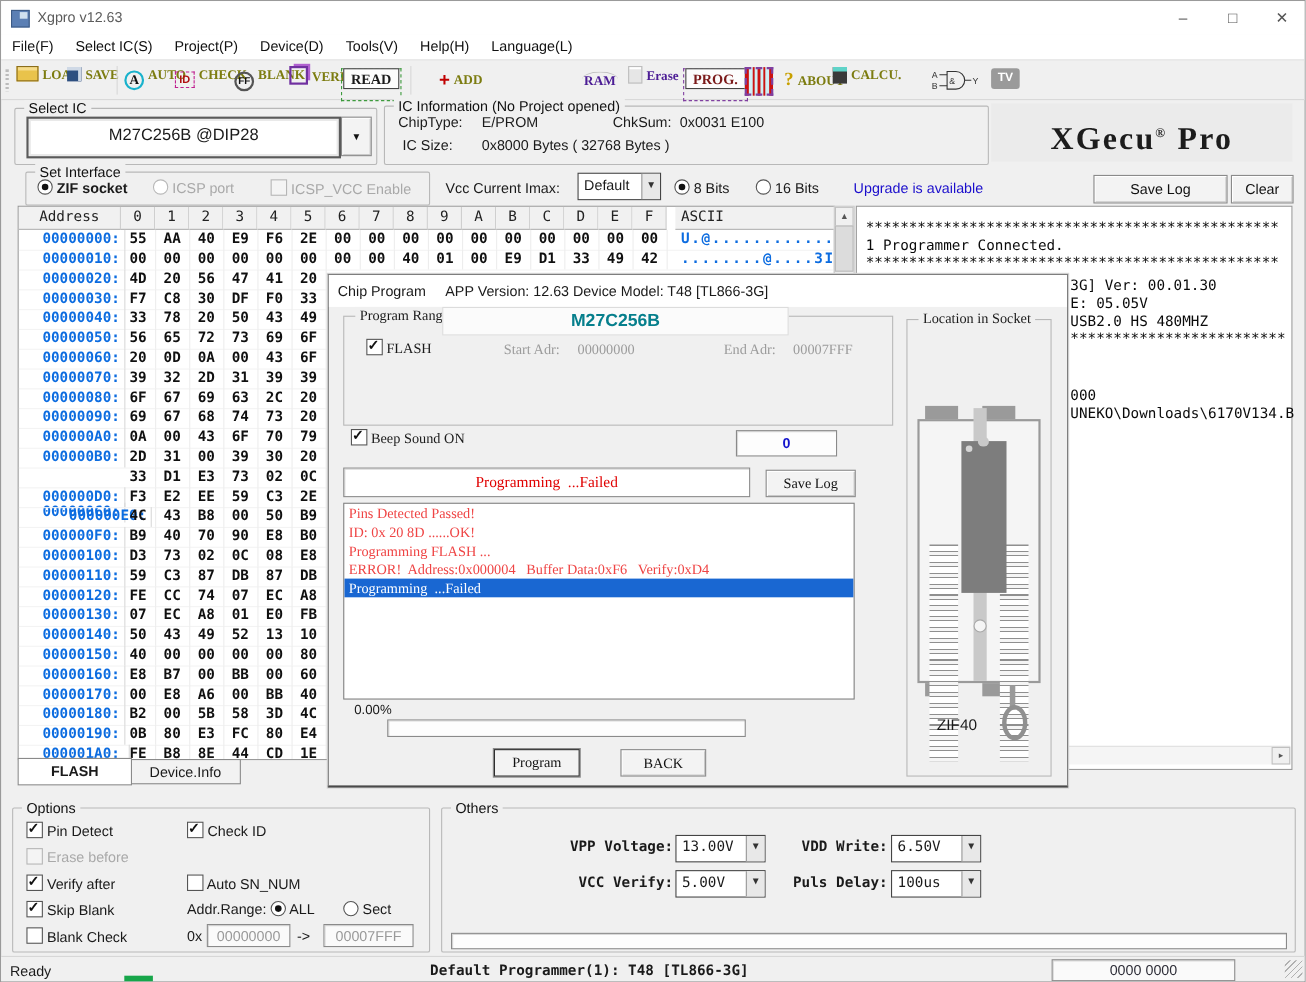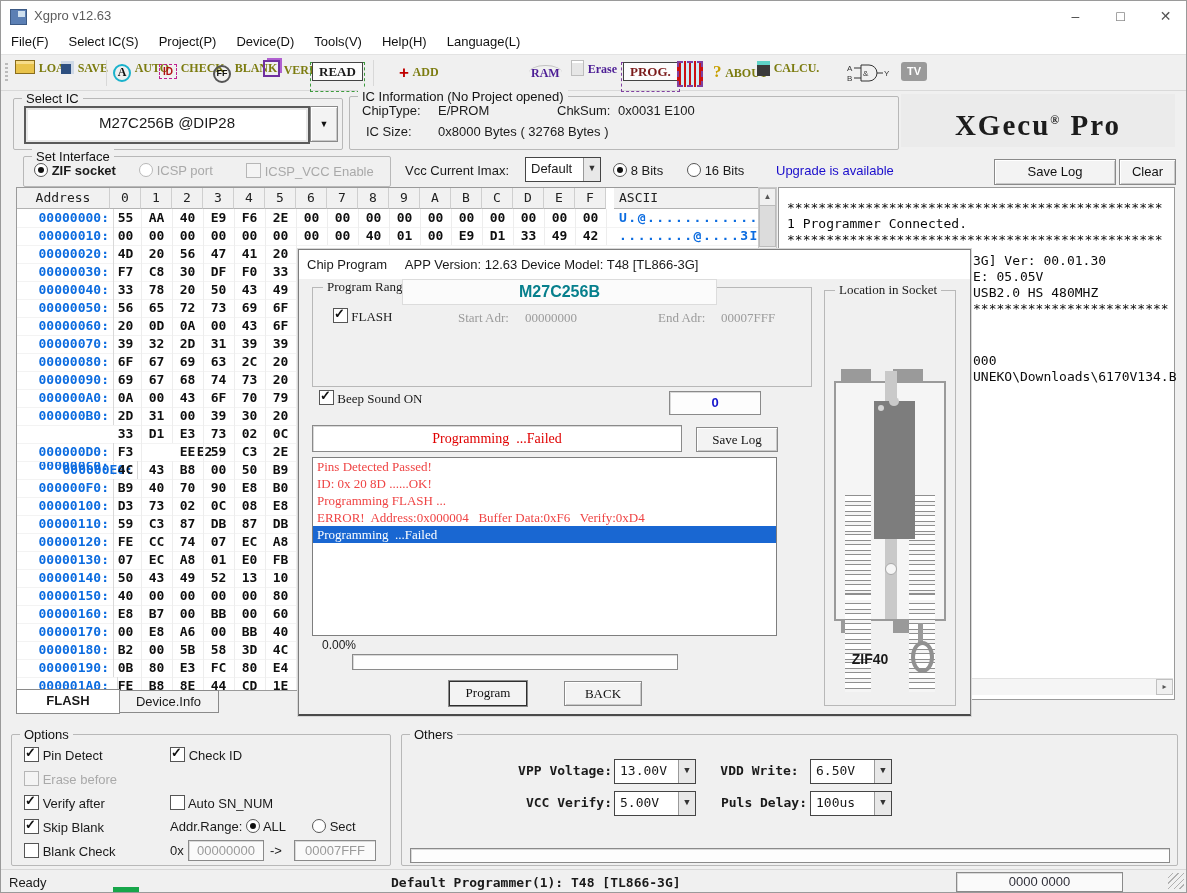--- a/index.html
+++ b/index.html
@@ -370,21 +370,21 @@
         <div class="hbyte" style="left: 93px;">33</div>
         <div class="hbyte" style="left: 124px;">D1</div>
         <div class="hbyte" style="left: 155px;">E3</div>
         <div class="hbyte" style="left: 186px;">73</div>
         <div class="hbyte" style="left: 217px;">02</div>
         <div class="hbyte" style="left: 248px;">0C</div>
       </div>
       <div class="hexrow" style="top: 255px;">
         <div class="haddr" style="padding-right: 4px;">000000D0:</div>
         <div class="hbyte" style="left: 93px;">F3</div>
-        <div class="hbyte" style="left: 124px; padding-left: 48px;">E2</div>
+        <div class="hbyte" style="left: 124px;">E2</div>
         <div class="hbyte" style="left: 155px;">EE</div>
         <div class="hbyte" style="left: 186px;">59</div>
         <div class="hbyte" style="left: 217px;">C3</div>
         <div class="hbyte" style="left: 248px;">2E</div>
       </div>
       <div class="hexrow" style="top: 273px;">
         <div class="haddr" style="padding-right: 4px; padding-left: 24px;">000000E0:</div>
         <div class="hbyte" style="left: 93px;">4C</div>
         <div class="hbyte" style="left: 124px;">43</div>
         <div class="hbyte" style="left: 155px;">B8</div>
@@ -547,21 +547,21 @@
     <div class="abs sunk" style="left:282px;top:105px;width:80px;height:19px;text-align:center;line-height:19px;color:#9a9a9a;background:#fafafa">00007FFF</div>
   </div>
 
   <div class="abs group" style="left:400px;top:733px;width:775px;height:130px">
     <legend>Others</legend>
     <div class="abs mono" style="left:100px;top:28px;width:110px;text-align:right;font-weight:bold">VPP Voltage:</div>
     <div class="abs combo mono" style="left:212px;top:24px;width:80px;height:23px">
         <span class="val">13.00V</span>
         <span class="dd">▼</span>
       </div>
-    <div class="abs mono" style="left:310px;top:28px;width:95px;text-align:center;font-weight:bold">VDD Write:</div>
+    <div class="abs mono" style="left:310px;top:28px;width:95px;text-align:right;font-weight:bold">VDD Write:</div>
     <div class="abs combo mono" style="left:408px;top:24px;width:80px;height:23px">
         <span class="val">6.50V</span>
         <span class="dd">▼</span>
       </div>
     <div class="abs mono" style="left:100px;top:60px;width:110px;text-align:right;font-weight:bold">VCC Verify:</div>
     <div class="abs combo mono" style="left:212px;top:56px;width:80px;height:23px">
         <span class="val">5.00V</span>
         <span class="dd">▼</span>
       </div>
     <div class="abs mono" style="left:310px;top:60px;width:95px;text-align:right;font-weight:bold">Puls Delay:</div>
@@ -621,21 +621,21 @@
         <div class="abs" style="left:49px;top:180px;width:10px;height:10px;border:1px solid #a8a8a8;border-radius:50%;background:#f5f5f5"></div>
         <div class="slotcol" style="left:9px"></div>
         <div class="slotcol" style="left:73px"></div>
         <div class="abs" style="left:38px;top:18px;width:41px;height:138px;background:#7d7d7d">
           <div class="abs" style="left:4px;top:4px;width:6px;height:6px;border-radius:50%;background:#d5d5d5"></div>
           <div class="abs" style="left:15px;top:-4px;width:10px;height:9px;border-radius:50%;background:#c9c9c9"></div>
         </div>
       </div>
       <div class="abs" style="left:93px;top:332px;width:5px;height:22px;background:#9a9a9a"></div>
       <div class="abs" style="left:86px;top:350px;width:15px;height:24px;border:4px solid #909090;border-radius:50%"></div>
-      <div class="abs" style="left:0;top:360px;width:90px;text-align:center;font-weight:bold;font-size:14px">ZIF40</div>
+      <div class="abs" style="left:0;top:360px;width:90px;text-align:center;font-weight:normal;font-size:14px">ZIF40</div>
     </div>
   </div>
 
   <div class="abs" id="statusbar">
     <div class="abs" style="left:8px;top:5px">Ready</div>
     <div class="abs mono" style="left:390px;top:5px;font-weight:bold">Default Programmer(1): T48 [TL866-3G]</div>
     <div class="abs sunk" style="left:955px;top:2px;width:165px;height:18px;text-align:center;line-height:18px;background:#fafafa;color:#30303a">0000 0000</div>
   </div>
   <div class="abs" id="grip2"></div>
   <div class="abs" style="left:112px;top:886px;width:26px;height:7px;background:#17a64a"></div>

